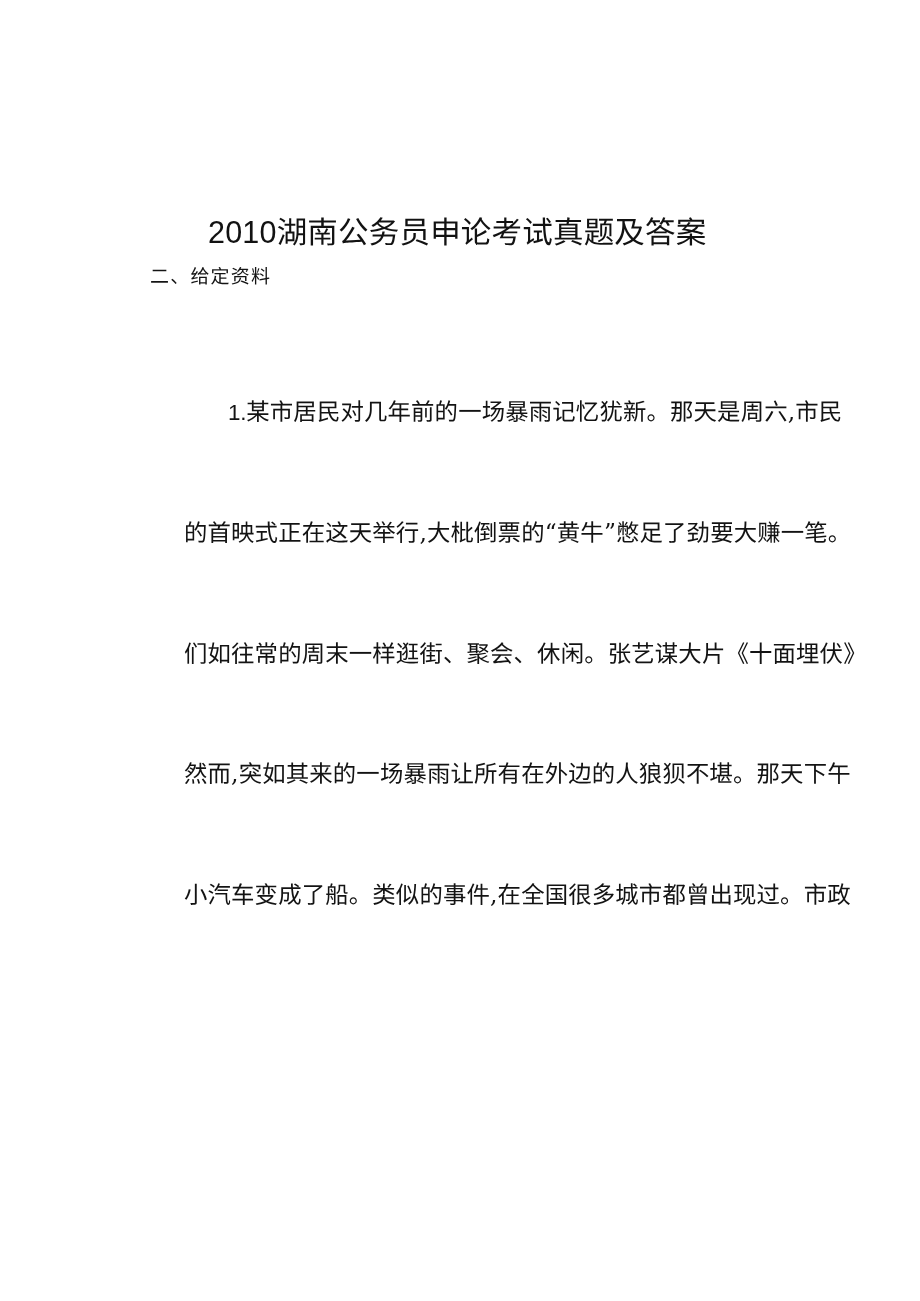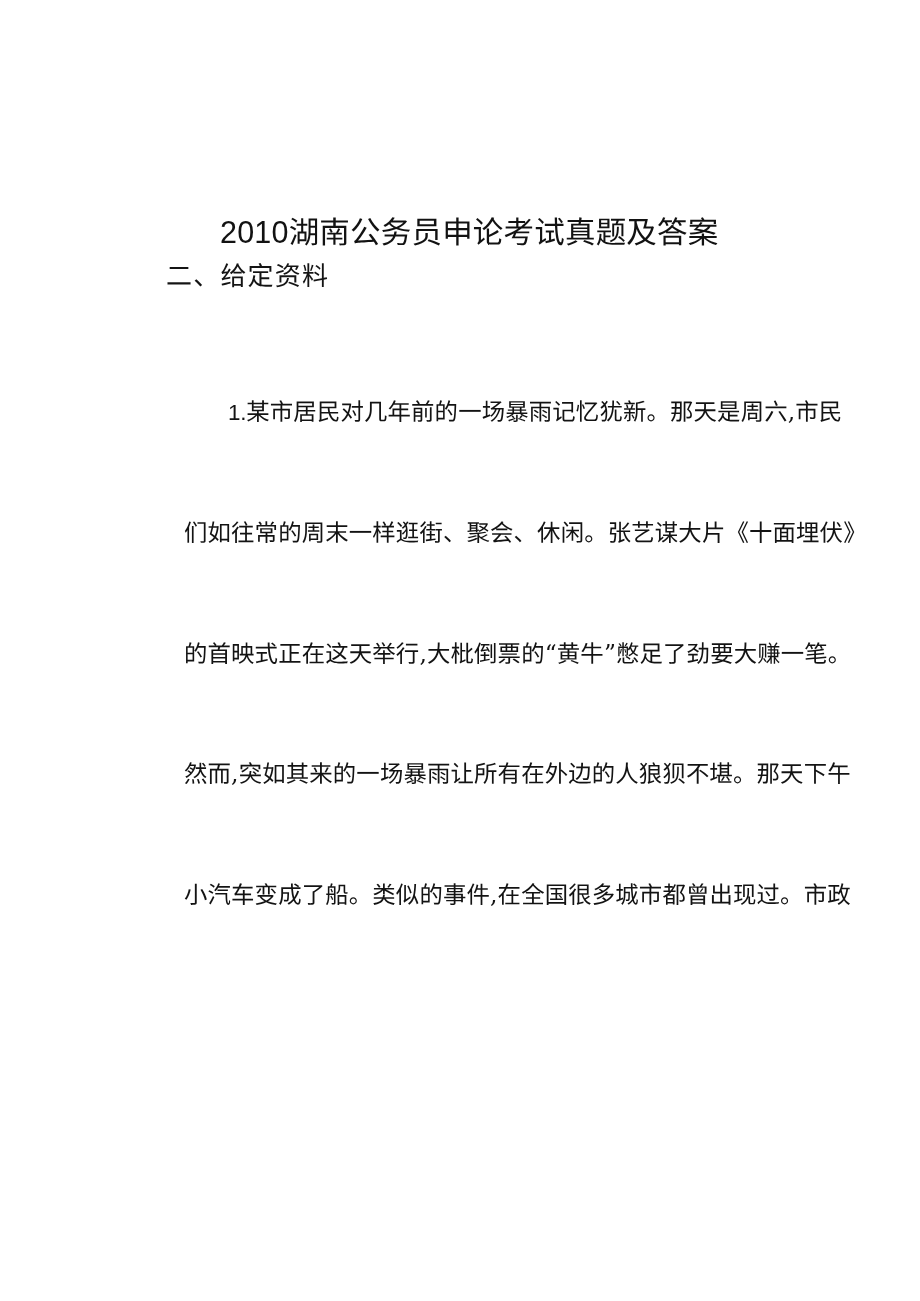--- a/index.html
+++ b/index.html
@@ -24,41 +24,41 @@
     top: 0;
     width: 920px;
     height: 1301px;
     background: #ffffff;
     box-sizing: border-box;
   }
 
   
   .doc-title {
     position: absolute;
-    left: 132px;
+    left: 120px;
     top: 190px;
     width: 654px;
     font-family: "Liberation Sans", "DejaVu Sans", sans-serif;
     font-size: 30.5px;
     font-weight: 400;
     line-height: 44px;
     letter-spacing: 0.2px;
     color: #121212;
     text-indent: 88px;
     white-space: nowrap;
   }
 
   
   .section-heading {
     position: absolute;
-    left: 136px;
+    left: 120px;
     top: 258px;
     width: 654px;
     font-family: "DejaVu Serif", "Liberation Serif", serif;
-    font-size: 26px;
+    font-size: 19px;
     font-weight: 400;
     line-height: 36px;
     letter-spacing: 1.2px;
     color: #141414;
     text-indent: 30px;
   }
 
   
   .body-block {
     position: absolute;
@@ -104,22 +104,22 @@
 <div class="page">
 
   <h1 class="doc-title">2010湖南公务员申论考试真题及答案</h1>
 
   <div class="section-heading">二、给定资料</div>
 
   <div class="body-block">
 
     <p class="para">
       <span class="tline indent2"><span class="num">1.</span>某市居民对几年前的一场暴雨记忆犹新。那天是周六,市民</span>
+      <span class="tline">的首映式正在这天举行,大枇倒票的“黄牛”憋足了劲要大赚一笔。</span>
       <span class="tline">们如往常的周末一样逛街、聚会、休闲。张艺谋大片《十面埋伏》</span>
-      <span class="tline">的首映式正在这天举行,大枇倒票的“黄牛”憋足了劲要大赚一笔。</span>
       <span class="tline">然而,突如其来的一场暴雨让所有在外边的人狼狈不堪。那天下午</span>
       <span class="tline">小汽车变成了船。类似的事件,在全国很多城市都曾出现过。市政</span>
       
       
     </p>
 
   </div>
 
 </div>
 

